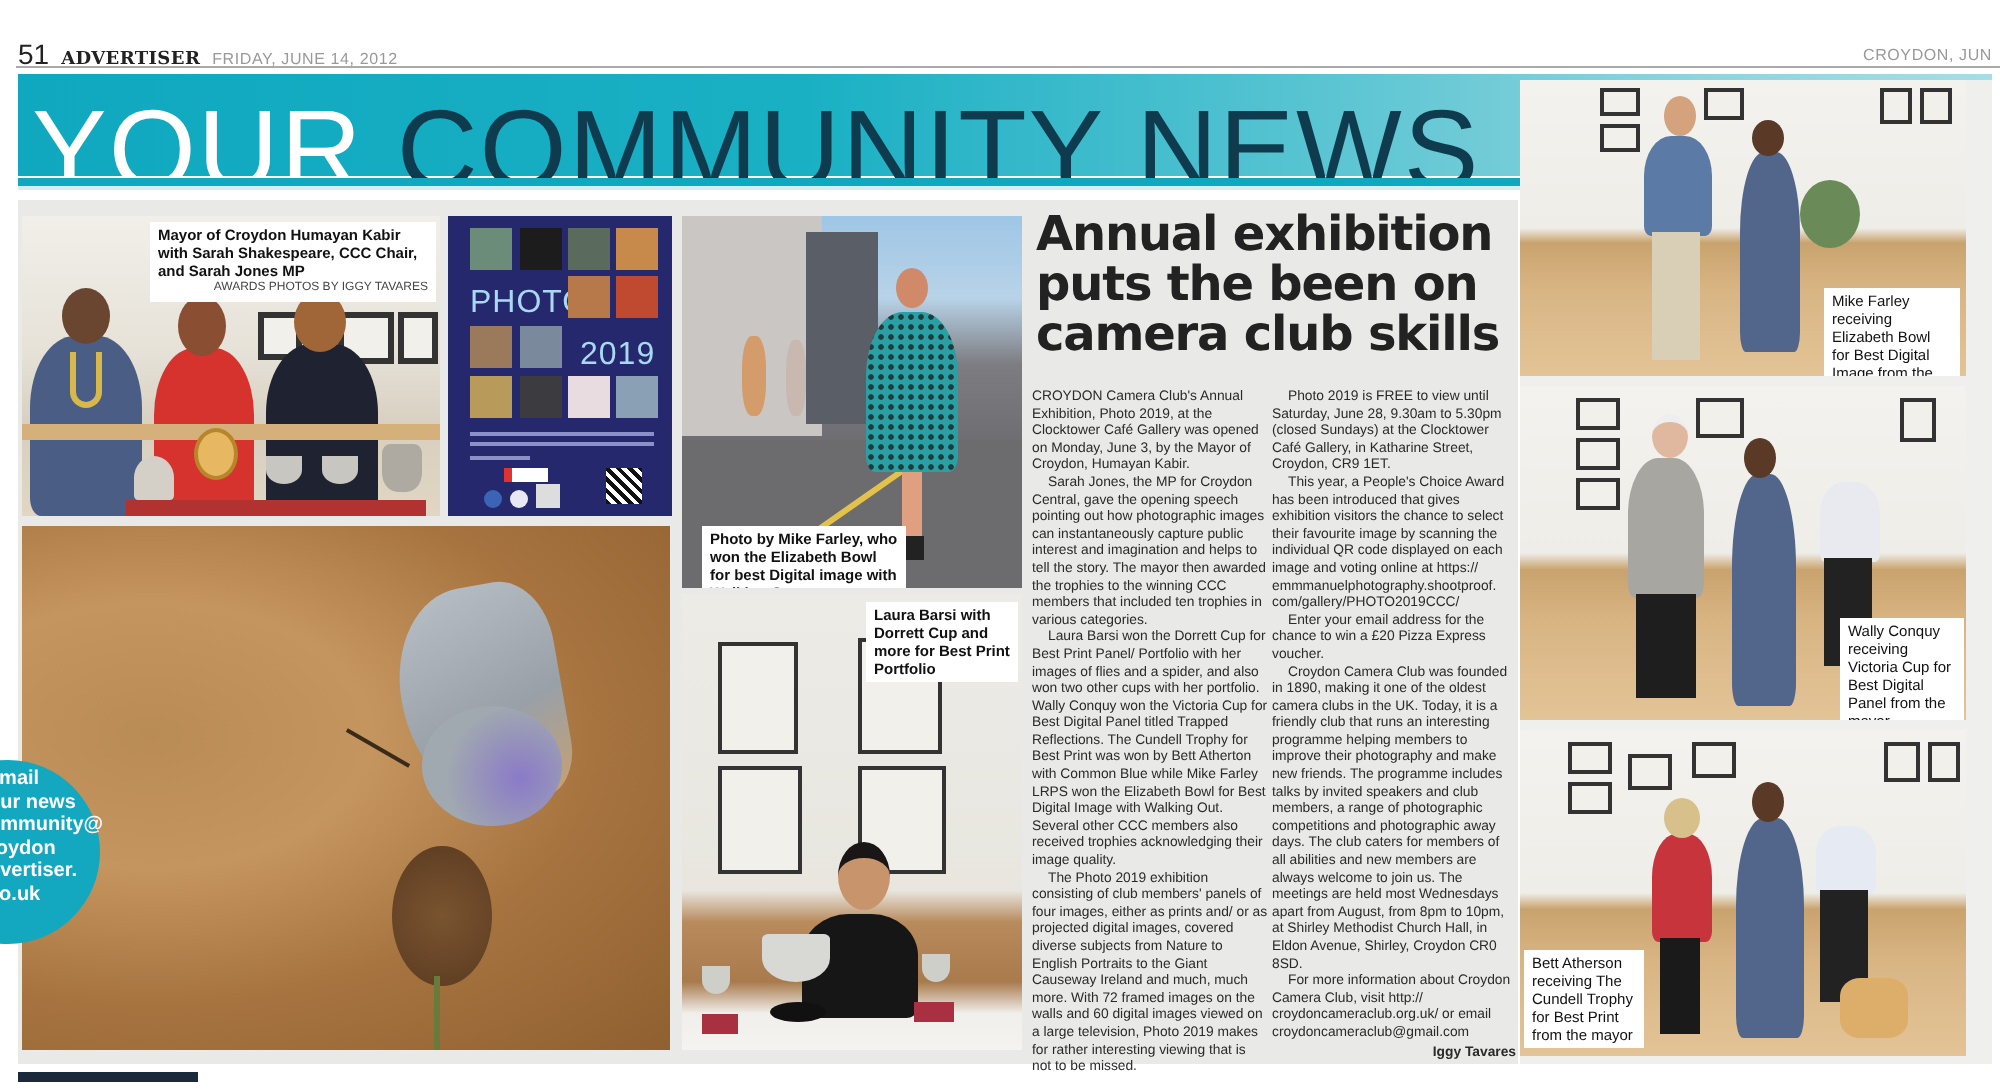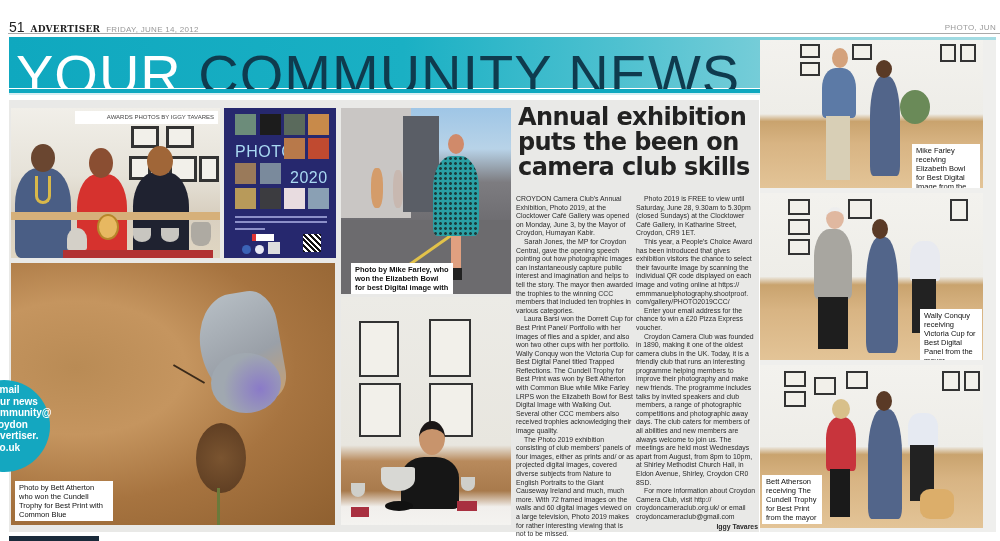--- a/index.html
+++ b/index.html
@@ -85,21 +85,21 @@
   .bottom-bar { left: 9px; top: 536px; width: 90px; height: 5px; background: #1a2a3a; }
 </style>
 </head>
 <body>
 
 <div class="abs folio-left">
   <span class="folio-num">51</span>
   <span class="folio-paper">ADVERTISER</span>
   <span class="folio-date">FRIDAY, JUNE 14, 2012</span>
 </div>
-<div class="abs folio-right">PHOTO, JUN</div>
+<div class="abs folio-right">CROYDON, JUN</div>
 <div class="abs folio-rule"></div>
 
 <div class="abs banner"></div>
 <div class="abs banner-title">
   <span class="w1">YOUR</span>
   <span class="w2">COMMUNITY NEWS</span>
 </div>
 <div class="abs banner-strip"></div>
 <div class="abs banner-strip2"></div>
 
@@ -123,35 +123,36 @@
   <div class="person" style="left:122px;top:64px;width:56px;height:86px;background:#1f2230;"></div>
   <div class="head" style="left:136px;top:38px;width:26px;height:30px;background:#a06638;"></div>
   <div class="rail" style="left:0;top:104px;width:209px;"></div>
   <div class="trophy" style="left:56px;top:120px;width:20px;height:22px;border-radius:50% 50% 10% 10%;background:#d4d0c8;"></div>
   <div class="trophy" style="left:86px;top:106px;width:22px;height:26px;border-radius:50%;background:#e7b861;border:2px solid #b7862a;"></div>
   <div class="trophy" style="left:122px;top:120px;width:18px;height:14px;border-radius:0 0 50% 50%;background:#c8c6c0;"></div>
   <div class="trophy" style="left:150px;top:120px;width:18px;height:14px;border-radius:0 0 50% 50%;background:#c8c6c0;"></div>
   <div class="trophy" style="left:180px;top:114px;width:20px;height:24px;border-radius:20% 20% 40% 40%;background:#aeaaa2;"></div>
   <div class="trophy" style="left:52px;top:142px;width:150px;height:8px;background:#b23232;"></div>
   <div class="caption" style="left:64px;top:3px;width:143px;">
+    <span>Mayor of Croydon Humayan Kabir with Sarah Shakespeare, CCC Chair, and Sarah Jones MP</span>
     <span class="credit">AWARDS PHOTOS BY IGGY TAVARES</span>
   </div>
 </div>
 
 <div class="photo p-poster">
   <div class="thumb" style="left:11px;top:6px;background:#6c8c7a;"></div>
   <div class="thumb" style="left:36px;top:6px;background:#1c1c1c;"></div>
   <div class="thumb" style="left:60px;top:6px;background:#5a6a5c;"></div>
   <div class="thumb" style="left:84px;top:6px;background:#c88a4a;"></div>
   <div class="poster-word" style="left:11px;top:35px;">PHOTO</div>
   <div class="thumb" style="left:60px;top:30px;background:#b8794a;"></div>
   <div class="thumb" style="left:84px;top:30px;background:#c04a30;"></div>
   <div class="thumb" style="left:11px;top:55px;background:#9a7a5a;"></div>
   <div class="thumb" style="left:36px;top:55px;background:#7a8a9c;"></div>
-  <div class="poster-word" style="left:66px;top:61px;">2020</div>
+  <div class="poster-word" style="left:66px;top:61px;">2019</div>
   <div class="thumb" style="left:11px;top:80px;background:#b89a5a;"></div>
   <div class="thumb" style="left:36px;top:80px;background:#3c3c40;"></div>
   <div class="thumb" style="left:60px;top:80px;background:#e8dce0;"></div>
   <div class="thumb" style="left:84px;top:80px;background:#8aa0b4;"></div>
   <div class="poster-line" style="left:11px;top:108px;width:92px;"></div>
   <div class="poster-line" style="left:11px;top:113px;width:92px;"></div>
   <div class="poster-line" style="left:11px;top:120px;width:30px;"></div>
   <div style="position:absolute;left:28px;top:126px;width:22px;height:7px;background:#fff;border-left:4px solid #d33;"></div>
   <div class="poster-icon" style="left:18px;top:137px;width:9px;height:9px;background:#3b63b6;"></div>
   <div class="poster-icon" style="left:31px;top:137px;width:9px;height:9px;background:#e8e8f4;"></div>
@@ -172,21 +173,20 @@
   <div style="position:absolute;left:107px;top:160px;width:14px;height:12px;background:#222;"></div>
   <div class="caption" style="left:10px;top:155px;width:102px;">Photo by Mike Farley, who won the Elizabeth Bowl for best Digital image with Walking Out</div>
 </div>
 
 <div class="photo p-butterfly">
   <div style="position:absolute;left:190px;top:30px;width:80px;height:110px;border-radius:60% 40% 30% 70%;background:linear-gradient(160deg,#b8c0c6,#9aa0a8 60%,#c8a070);transform:rotate(-10deg);"></div>
   <div style="position:absolute;left:200px;top:90px;width:70px;height:60px;border-radius:50%;background:radial-gradient(circle at 70% 60%,#8a7ac8,#a0a8b0 60%);"></div>
   <div style="position:absolute;left:160px;top:110px;width:36px;height:2px;background:#3a2a1a;transform:rotate(30deg);"></div>
   <div style="position:absolute;left:185px;top:160px;width:50px;height:70px;border-radius:50%;background:radial-gradient(circle,#7a5430,#5a3a20);"></div>
   <div style="position:absolute;left:206px;top:225px;width:3px;height:40px;background:#6a7a3a;"></div>
-  <div class="caption" style="left:4px;top:218px;width:98px;font-weight:normal;">Photo by Bett Atherton who won the Cundell Trophy for Best Print with Common Blue</div>
 </div>
 
 <div class="abs bubble"></div>
 <div class="abs bubble-text">
   <div>email</div>
   <div>our news</div>
   <div>ommunity@</div>
   <div>roydon</div>
   <div>dvertiser.</div>
   <div>co.uk</div>
@@ -198,20 +198,21 @@
   <div class="frame" style="left:18px;top:86px;width:42px;height:54px;border-width:2px;"></div>
   <div class="frame" style="left:88px;top:86px;width:44px;height:54px;border-width:2px;"></div>
   <div class="person" style="left:60px;top:160px;width:58px;height:52px;background:#161616;"></div>
   <div class="head" style="left:78px;top:124px;width:26px;height:34px;background:#c8946c;border-top:8px solid #1a1616;"></div>
   <div class="trophy" style="left:40px;top:170px;width:34px;height:24px;border-radius:10% 10% 50% 50%;background:#d8d8d4;"></div>
   <div class="trophy" style="left:44px;top:204px;width:28px;height:10px;border-radius:50%;background:#111;"></div>
   <div class="trophy" style="left:10px;top:186px;width:14px;height:14px;border-radius:0 0 50% 50%;background:#cfcfca;"></div>
   <div class="trophy" style="left:10px;top:210px;width:18px;height:10px;background:#a83040;"></div>
   <div class="trophy" style="left:120px;top:180px;width:14px;height:14px;border-radius:0 0 50% 50%;background:#cfcfca;"></div>
   <div class="trophy" style="left:116px;top:204px;width:20px;height:10px;background:#a83040;"></div>
+  <div class="caption" style="left:92px;top:4px;width:76px;">Laura Barsi with Dorrett Cup and more for Best Print Portfolio</div>
 </div>
 
 <div class="abs headline">Annual exhibition puts the been on camera club skills</div>
 
 <div class="col col1">
   <p class="first">CROYDON Camera Club's Annual Exhibition, Photo 2019, at the Clocktower Café Gallery was opened on Monday, June 3, by the Mayor of Croydon, Humayan Kabir.</p>
   <p>Sarah Jones, the MP for Croydon Central, gave the opening speech pointing out how photographic images can instantaneously capture public interest and imagination and helps to tell the story. The mayor then awarded the trophies to the winning CCC members that included ten trophies in various categories.</p>
   <p>Laura Barsi won the Dorrett Cup for Best Print Panel/ Portfolio with her images of flies and a spider, and also won two other cups with her portfolio. Wally Conquy won the Victoria Cup for Best Digital Panel titled Trapped Reflections. The Cundell Trophy for Best Print was won by Bett Atherton with Common Blue while Mike Farley LRPS won the Elizabeth Bowl for Best Digital Image with Walking Out. Several other CCC members also received trophies acknowledging their image quality.</p>
   <p>The Photo 2019 exhibition consisting of club members' panels of four images, either as prints and/ or as projected digital images, covered diverse subjects from Nature to English Portraits to the Giant Causeway Ireland and much, much more. With 72 framed images on the walls and 60 digital images viewed on a large television, Photo 2019 makes for rather interesting viewing that is not to be missed.</p>
 </div>

